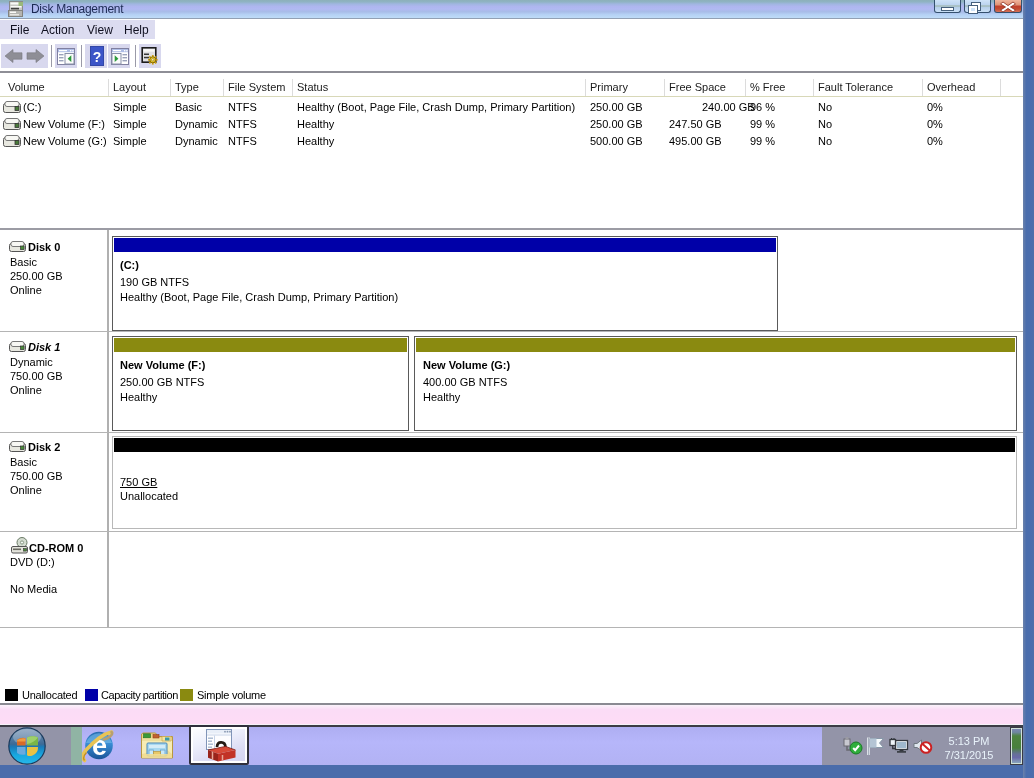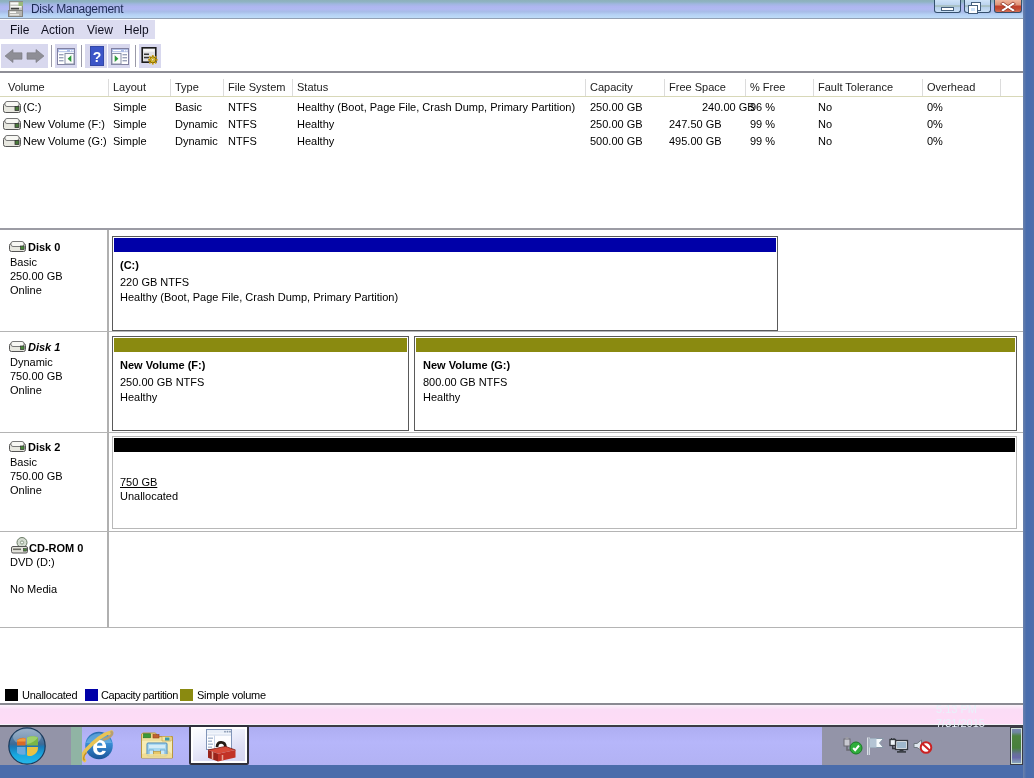--- a/index.html
+++ b/index.html
@@ -47,21 +47,21 @@
 #tbwhiteline { left:0; top:724px; width:1034px; height:1px; background:#f6f2f8; }
 #tbdarkline { left:0; top:725px; width:1034px; height:2px; background:#3c3c46; }
 #taskbar { left:0; top:727px; width:1034px; height:38px; background:linear-gradient(#aeaef2 0%, #b6b6fa 40%, #b2b2f4 100%); }
 #tbgray { left:0; top:727px; width:71px; height:38px; background:#9394a8; }
 #tbgreen { left:71px; top:727px; width:11px; height:38px; background:#90b4a4; }
 #tray { left:822px; top:727px; width:188px; height:38px; background:#9394a8; }
 #showdesk { left:1010px; top:727px; width:13px; height:38px; border:1px solid #3a3a44; box-shadow:inset 0 0 0 1px #cfe0d8; background:linear-gradient(#8087b8 0%, #6f87a0 12%, #4e8340 22%, #48803c 55%, #667098 72%, #6a6aa8 82%, #8fb0c0 100%); }
 #bottomstrip { left:0; top:765px; width:1034px; height:13px; background:#4a6cab; }
 #rightstrip { left:1023px; top:0; width:11px; height:778px; background:linear-gradient(90deg,#6b82ab 0%, #4a6dad 30%, #4a6dad 75%, #4f6fa8 100%); }
 
-#clock { left:936px; top:702px; width:66px; font-size:11px; color:#e8f2fa; line-height:14px; }
+#clock { left:936px; top:734px; width:66px; text-align:center; font-size:11px; color:#e8f2fa; line-height:14px; }
 </style>
 </head>
 <body>
 
 <div class="abs" id="titlebar"></div>
 <div class="abs" style="left:8px;top:1px;width:17px;height:16px;">
 <svg width="17" height="16" viewBox="0 0 17 16">
  <rect x="1.5" y="0.5" width="13" height="9" fill="#c8c8c4" stroke="#8a8a88"></rect>
  <rect x="2.5" y="1.5" width="11" height="2" fill="#fafaf8"></rect>
  <rect x="2.5" y="5" width="11" height="1.5" fill="#fafaf8"></rect>
@@ -164,21 +164,21 @@
  </g>
 </svg>
 </div>
 <div class="abs" style="left:0;top:71px;width:1023px;height:2px;background:#8e8e96;"></div>
 
 <div class="abs hcol" style="left:8px;">Volume</div>
 <div class="abs hcol" style="left:113px;">Layout</div>
 <div class="abs hcol" style="left:175px;">Type</div>
 <div class="abs hcol" style="left:228px;">File System</div>
 <div class="abs hcol" style="left:297px;">Status</div>
-<div class="abs hcol" style="left:590px;">Capacity</div>
+<div class="abs hcol" style="left:590px;">Primary</div>
 <div class="abs hcol" style="left:669px;">Free Space</div>
 <div class="abs hcol" style="left:750px;">% Free</div>
 <div class="abs hcol" style="left:818px;text-align:right;">Fault Tolerance</div>
 <div class="abs hcol" style="left:927px;text-align:right;">Overhead</div>
 <div class="abs hsep" style="left:108px;"></div>
 <div class="abs hsep" style="left:170px;"></div>
 <div class="abs hsep" style="left:223px;"></div>
 <div class="abs hsep" style="left:292px;"></div>
 <div class="abs hsep" style="left:585px;"></div>
 <div class="abs hsep" style="left:664px;"></div>
@@ -242,21 +242,21 @@
  <rect x="11.5" y="5" width="3.6" height="3.6" fill="#4a8a3a" stroke="#333" stroke-width="0.7"></rect>
 </svg>
 <div class="abs rowtext" style="left:28px;top:241px;font-weight:bold;">Disk 0</div>
 <div class="abs rowtext" style="left:10px;top:256px;">Basic</div>
 <div class="abs rowtext" style="left:10px;top:270px;">250.00 GB</div>
 <div class="abs rowtext" style="left:10px;top:284px;">Online</div>
 <div class="abs partbox" style="left:112px;top:236px;width:666px;height:95px;">
  <div class="partbar" style="background:#0000a8;"></div>
 </div>
 <div class="abs rowtext" style="left:120px;top:259px;font-weight:bold;">(C:)</div>
-<div class="abs rowtext" style="left:120px;top:276px;">220 GB NTFS</div>
+<div class="abs rowtext" style="left:120px;top:276px;">190 GB NTFS</div>
 <div class="abs rowtext" style="left:120px;top:291px;">Healthy (Boot, Page File, Crash Dump, Primary Partition)</div>
 
 <svg class="abs" style="left:9px;top:341px;" width="17" height="11" viewBox="0 0 17 11">
  <rect x="0.5" y="2.5" width="16" height="8" rx="2" fill="#e8e8e0" stroke="#555"></rect>
  <rect x="2" y="0.5" width="13" height="5" rx="2" fill="#f8f8f4" stroke="#777"></rect>
  <rect x="11.5" y="5" width="3.6" height="3.6" fill="#4a8a3a" stroke="#333" stroke-width="0.7"></rect>
 </svg>
 <div class="abs rowtext" style="left:28px;top:341px;font-weight:bold;font-style:italic;">Disk 1</div>
 <div class="abs rowtext" style="left:10px;top:356px;">Dynamic</div>
 <div class="abs rowtext" style="left:10px;top:370px;">750.00 GB</div>
@@ -264,21 +264,21 @@
 <div class="abs partbox" style="left:112px;top:336px;width:297px;height:95px;">
  <div class="partbar" style="background:#8a8a10;"></div>
 </div>
 <div class="abs rowtext" style="left:120px;top:359px;font-weight:bold;">New Volume (F:)</div>
 <div class="abs rowtext" style="left:120px;top:376px;">250.00 GB NTFS</div>
 <div class="abs rowtext" style="left:120px;top:391px;">Healthy</div>
 <div class="abs partbox" style="left:414px;top:336px;width:603px;height:95px;">
  <div class="partbar" style="background:#8a8a10;"></div>
 </div>
 <div class="abs rowtext" style="left:423px;top:359px;font-weight:bold;">New Volume (G:)</div>
-<div class="abs rowtext" style="left:423px;top:376px;">800.00 GB NTFS</div>
+<div class="abs rowtext" style="left:423px;top:376px;">400.00 GB NTFS</div>
 <div class="abs rowtext" style="left:423px;top:391px;">Healthy</div>
 
 <svg class="abs" style="left:9px;top:441px;" width="17" height="11" viewBox="0 0 17 11">
  <rect x="0.5" y="2.5" width="16" height="8" rx="2" fill="#e8e8e0" stroke="#555"></rect>
  <rect x="2" y="0.5" width="13" height="5" rx="2" fill="#f8f8f4" stroke="#777"></rect>
  <rect x="11.5" y="5" width="3.6" height="3.6" fill="#4a8a3a" stroke="#333" stroke-width="0.7"></rect>
 </svg>
 <div class="abs rowtext" style="left:28px;top:441px;font-weight:bold;">Disk 2</div>
 <div class="abs rowtext" style="left:10px;top:456px;">Basic</div>
 <div class="abs rowtext" style="left:10px;top:470px;">750.00 GB</div>

